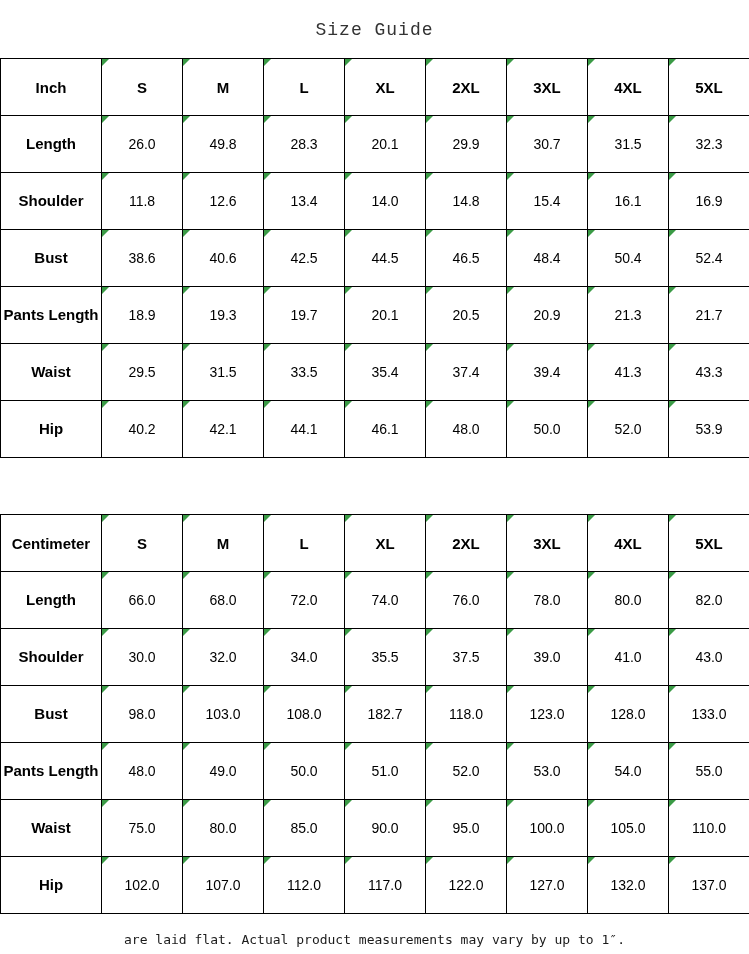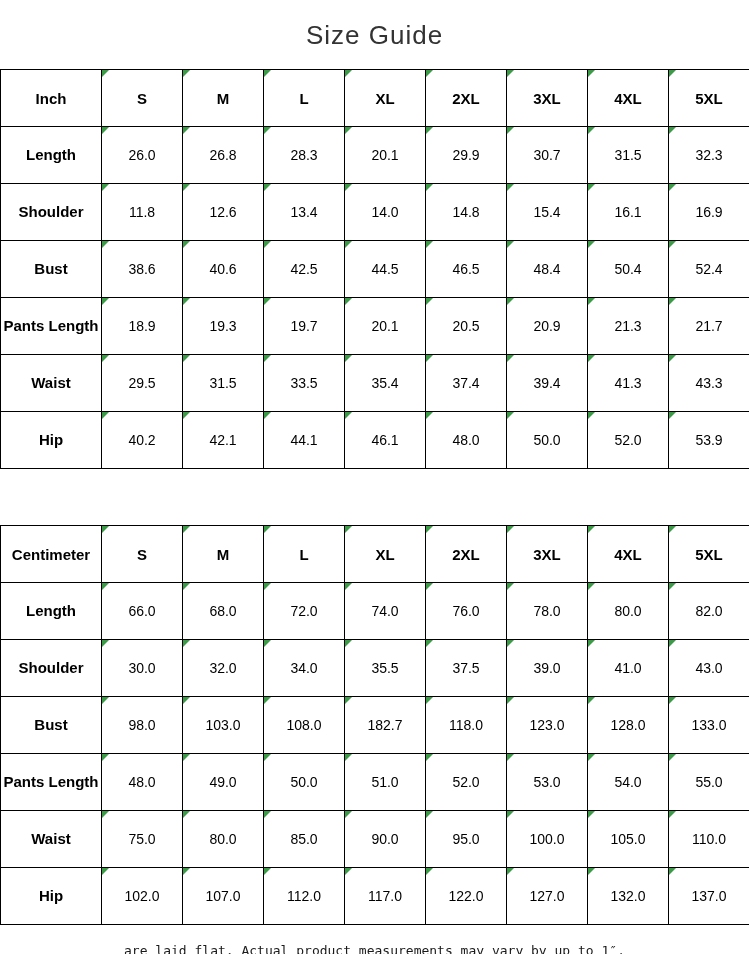--- a/index.html
+++ b/index.html
@@ -15,22 +15,22 @@
     overflow: hidden;
   }
   .page {
     width: 749px;
     height: 954px;
     position: relative;
     box-sizing: border-box;
   }
   .title {
     text-align: center;
-    font-family: Liberation Sans, sans-serif;
-    font-size: 26px;
+    font-family: Liberation Mono, monospace;
+    font-size: 18px;
     letter-spacing: 1px;
     color: #333333;
     padding-top: 20px;
     padding-bottom: 18px;
   }
   table.size-table {
     border-collapse: collapse;
     width: 749px;
     table-layout: fixed;
   }
@@ -126,21 +126,21 @@
         <th class="size-col-head">2XL</th>
         <th class="size-col-head">3XL</th>
         <th class="size-col-head">4XL</th>
         <th class="size-col-head">5XL</th>
       </tr>
     </thead>
     <tbody>
       <tr>
         <td class="rowhead">Length</td>
         <td class="val">26.0</td>
-        <td class="val">26.8</td>
+        <td class="val">49.8</td>
         <td class="val">28.3</td>
         <td class="val">20.1</td>
         <td class="val">29.9</td>
         <td class="val">30.7</td>
         <td class="val">31.5</td>
         <td class="val">32.3</td>
       </tr>
       <tr>
         <td class="rowhead">Shoulder</td>
         <td class="val">11.8</td>

